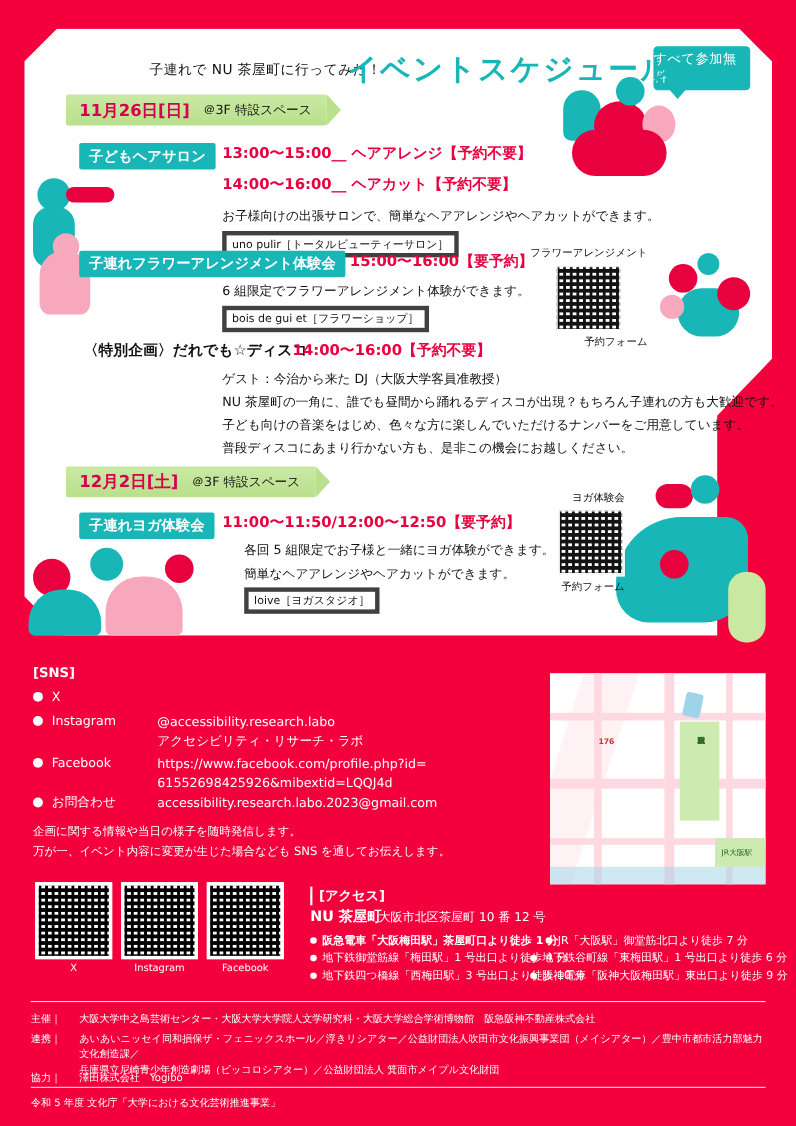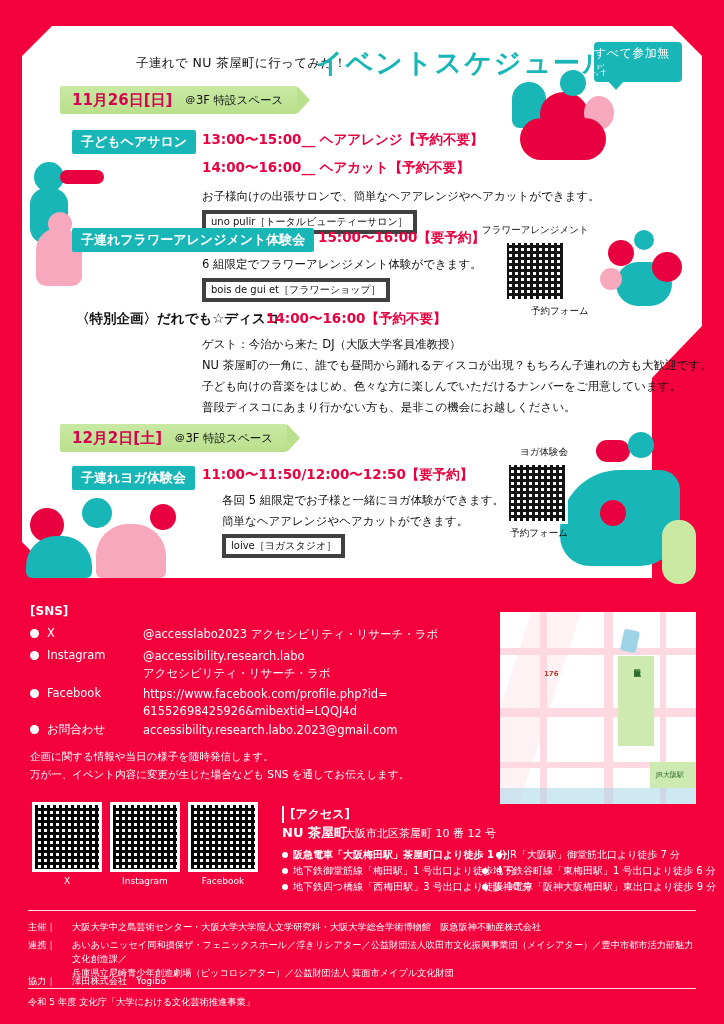--- a/index.html
+++ b/index.html
@@ -216,21 +216,20 @@
   <span class="qr-cap">ヨガ体験会</span>
   <div class="qr"></div>
   <span class="qr-cap2">予約フォーム</span>
 </div>
 
 <div class="sns-head">[SNS]</div>
 
 <div class="sns-row" style="left:30px;top:626px;">
   <span class="dot"></span>
   <span class="sns-label">X</span>
-  <span class="sns-val">@accesslabo2023 アクセシビリティ・リサーチ・ラボ</span>
 </div>
 <div class="sns-row" style="left:30px;top:648px;">
   <span class="dot"></span>
   <span class="sns-label">Instagram</span>
   <span class="sns-val">@accessibility.research.labo
 アクセシビリティ・リサーチ・ラボ</span>
 </div>
 <div class="sns-row" style="left:30px;top:686px;">
   <span class="dot"></span>
   <span class="sns-label">Facebook</span>

